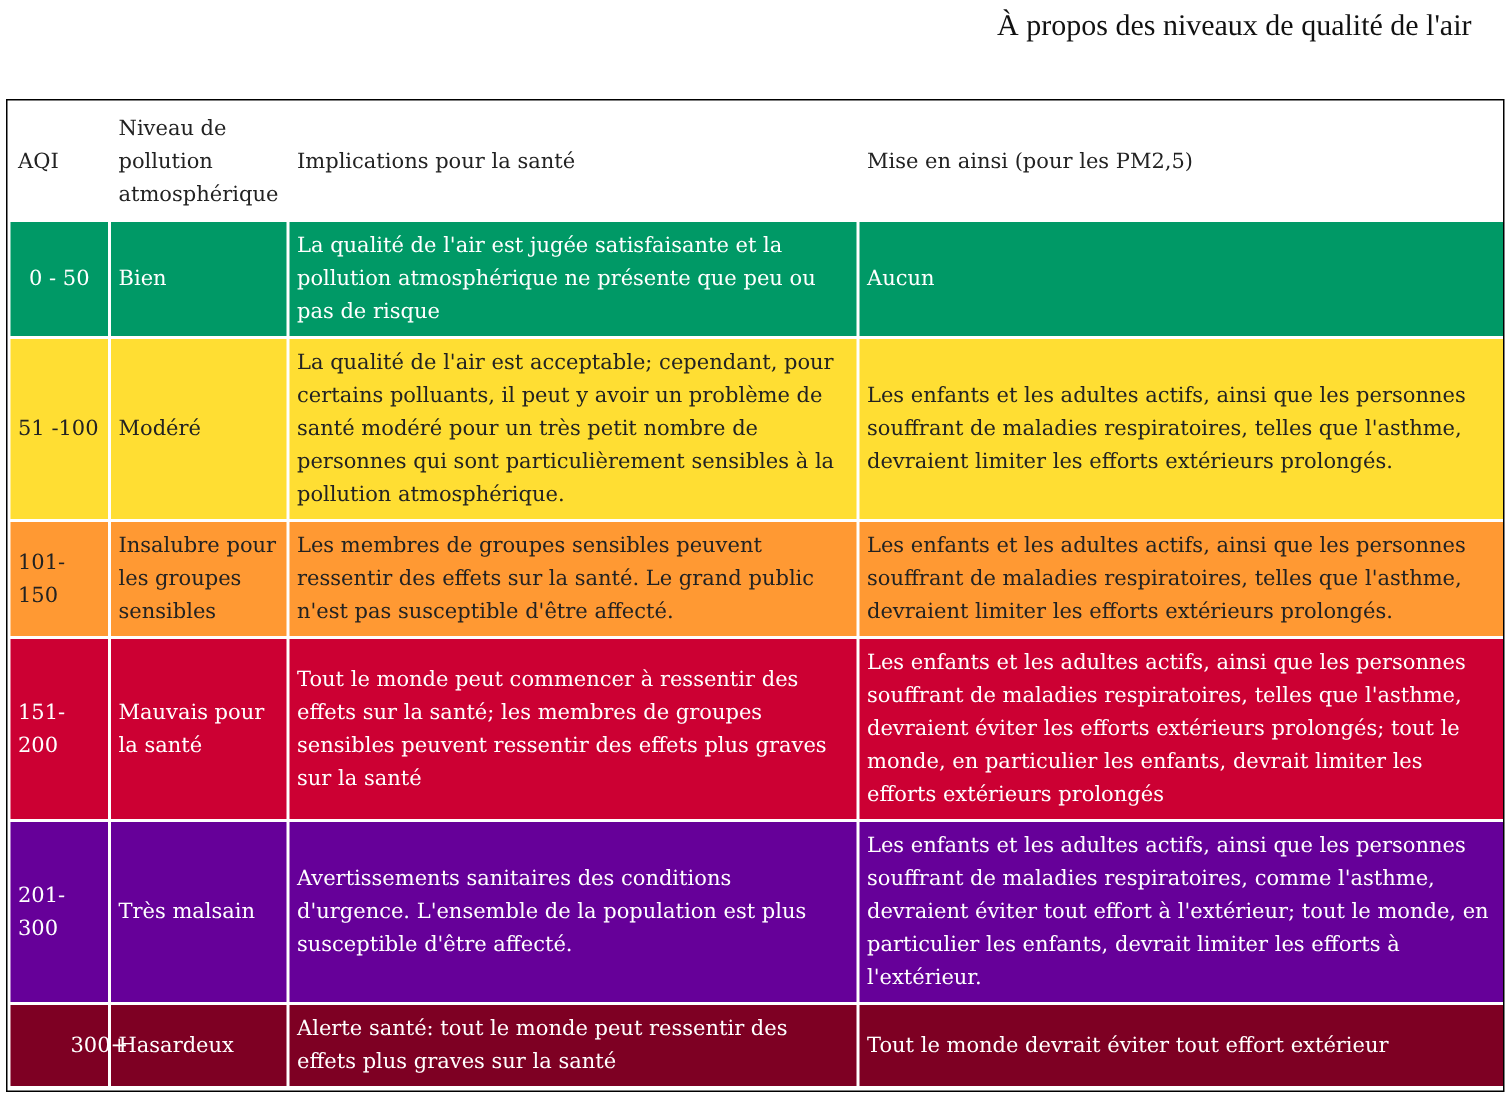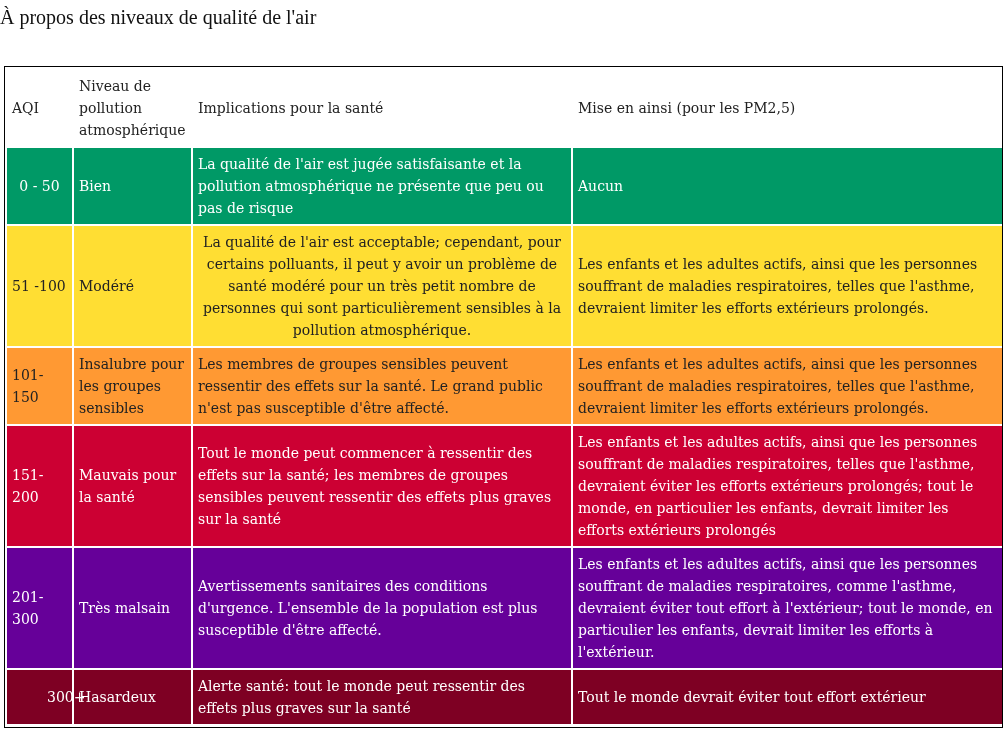--- a/index.html
+++ b/index.html
@@ -1,18 +1,18 @@
 <!DOCTYPE html>
 <html><head>
 <meta charset="utf-8">
 <style>
   html, body { margin: 0; padding: 0; background: #ffffff; }
   body { width: 1007px; height: 731px; position: relative; overflow: hidden;
          font-family: "DejaVu Serif", "Liberation Serif", serif; }
-  .title { position: absolute; top: 6px; left: 0; width: 981px; text-align: left;
+  .title { position: absolute; top: 6px; left: 0; width: 981px; text-align: right;
            font-family: "Liberation Serif", serif; font-size: 20px; color: #111; }
   .tbl-wrap { position: absolute; left: 4px; top: 66px; width: 997px; height: 660px;
               border: 1px solid #000; background: #fff; }
   table { border-collapse: separate; border-spacing: 2px; width: 999px;
           margin-left: 0px; table-layout: fixed; font-size: 14px; line-height: 22px; }
   th, td { padding: 0 5px; vertical-align: middle; text-align: left; font-weight: normal; }
   th { color: #222; height: 77px; }
   col.c1 { width: 65px; } col.c2 { width: 117px; } col.c3 { width: 378px; } col.c4 { width: auto; }
 </style>
 </head>
@@ -39,21 +39,21 @@
     <tbody id="tbody">
         <tr style="height: 76px;">
     <td style="background: rgb(0, 153, 102); color: #ffffff; text-align: center;">0 - 50</td>
     <td style="background: rgb(0, 153, 102); color: rgb(255, 255, 255);">Bien</td>
     <td style="background: rgb(0, 153, 102); color: rgb(255, 255, 255); margin-left: 30px;">La qualité de l'air est jugée satisfaisante et la pollution atmosphérique ne présente que peu ou pas de risque</td>
     <td style="background: rgb(0, 153, 102); color: rgb(255, 255, 255);">Aucun</td>
   </tr>
         <tr style="height: 120px;">
     <td style="background: rgb(255, 222, 51); color: rgb(34, 34, 34);">51 -100</td>
     <td style="background: rgb(255, 222, 51); color: rgb(34, 34, 34);">Modéré</td>
-    <td style="background: rgb(255, 222, 51); color: rgb(34, 34, 34); text-align: center;">La qualité de l'air est acceptable; cependant, pour certains polluants, il peut y avoir un problème de santé modéré pour un très petit nombre de personnes qui sont particulièrement sensibles à la pollution atmosphérique.</td>
+    <td style="background: rgb(255, 222, 51); color: rgb(34, 34, 34);">La qualité de l'air est acceptable; cependant, pour certains polluants, il peut y avoir un problème de santé modéré pour un très petit nombre de personnes qui sont particulièrement sensibles à la pollution atmosphérique.</td>
     <td style="background: rgb(255, 222, 51); color: rgb(34, 34, 34);">Les enfants et les adultes actifs, ainsi que les personnes souffrant de maladies respiratoires, telles que l'asthme, devraient limiter les efforts extérieurs prolongés.</td>
   </tr>
         <tr style="height: 76px;">
     <td style="background: rgb(255, 153, 51); color: rgb(34, 34, 34);">101-150</td>
     <td style="background: rgb(255, 153, 51); color: rgb(34, 34, 34);">Insalubre pour les groupes sensibles</td>
     <td style="background: rgb(255, 153, 51); color: rgb(34, 34, 34);">Les membres de groupes sensibles peuvent ressentir des effets sur la santé. Le grand public n'est pas susceptible d'être affecté.</td>
     <td style="background: rgb(255, 153, 51); color: rgb(34, 34, 34);">Les enfants et les adultes actifs, ainsi que les personnes souffrant de maladies respiratoires, telles que l'asthme, devraient limiter les efforts extérieurs prolongés.</td>
   </tr>
         <tr style="height: 120px;">
     <td style="background: rgb(204, 0, 51); color: rgb(255, 255, 255);">151-200</td>

